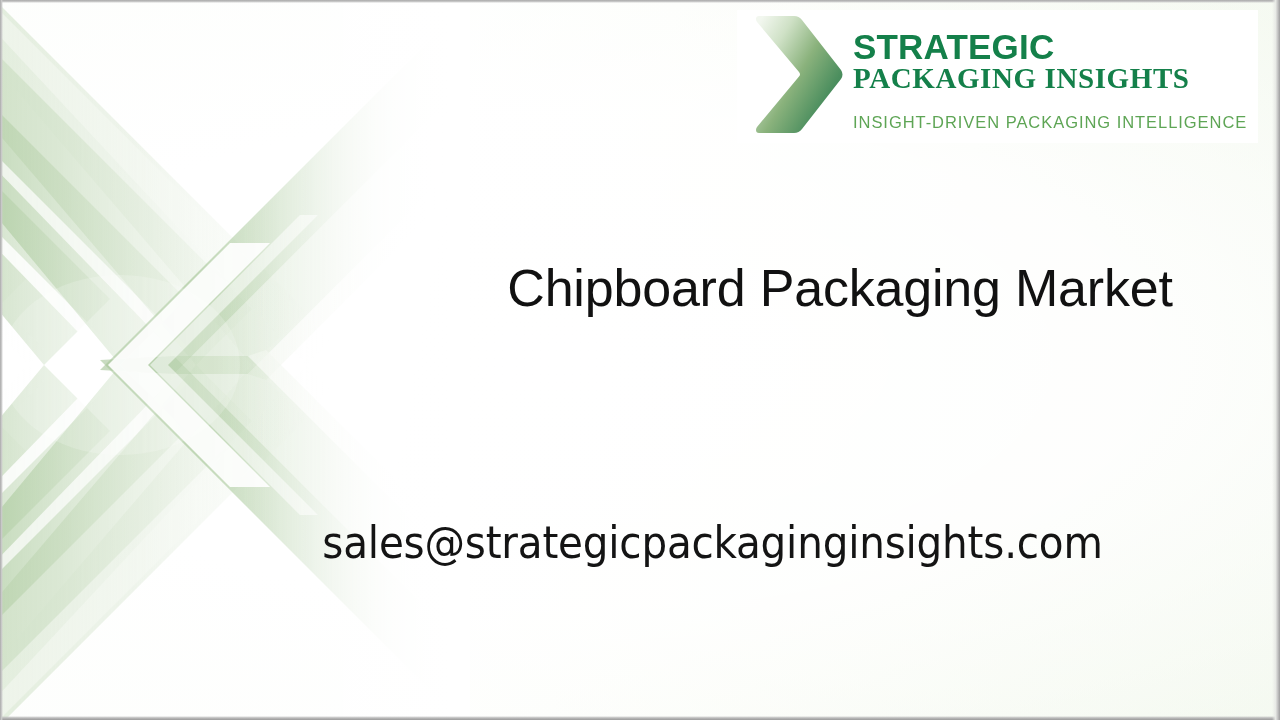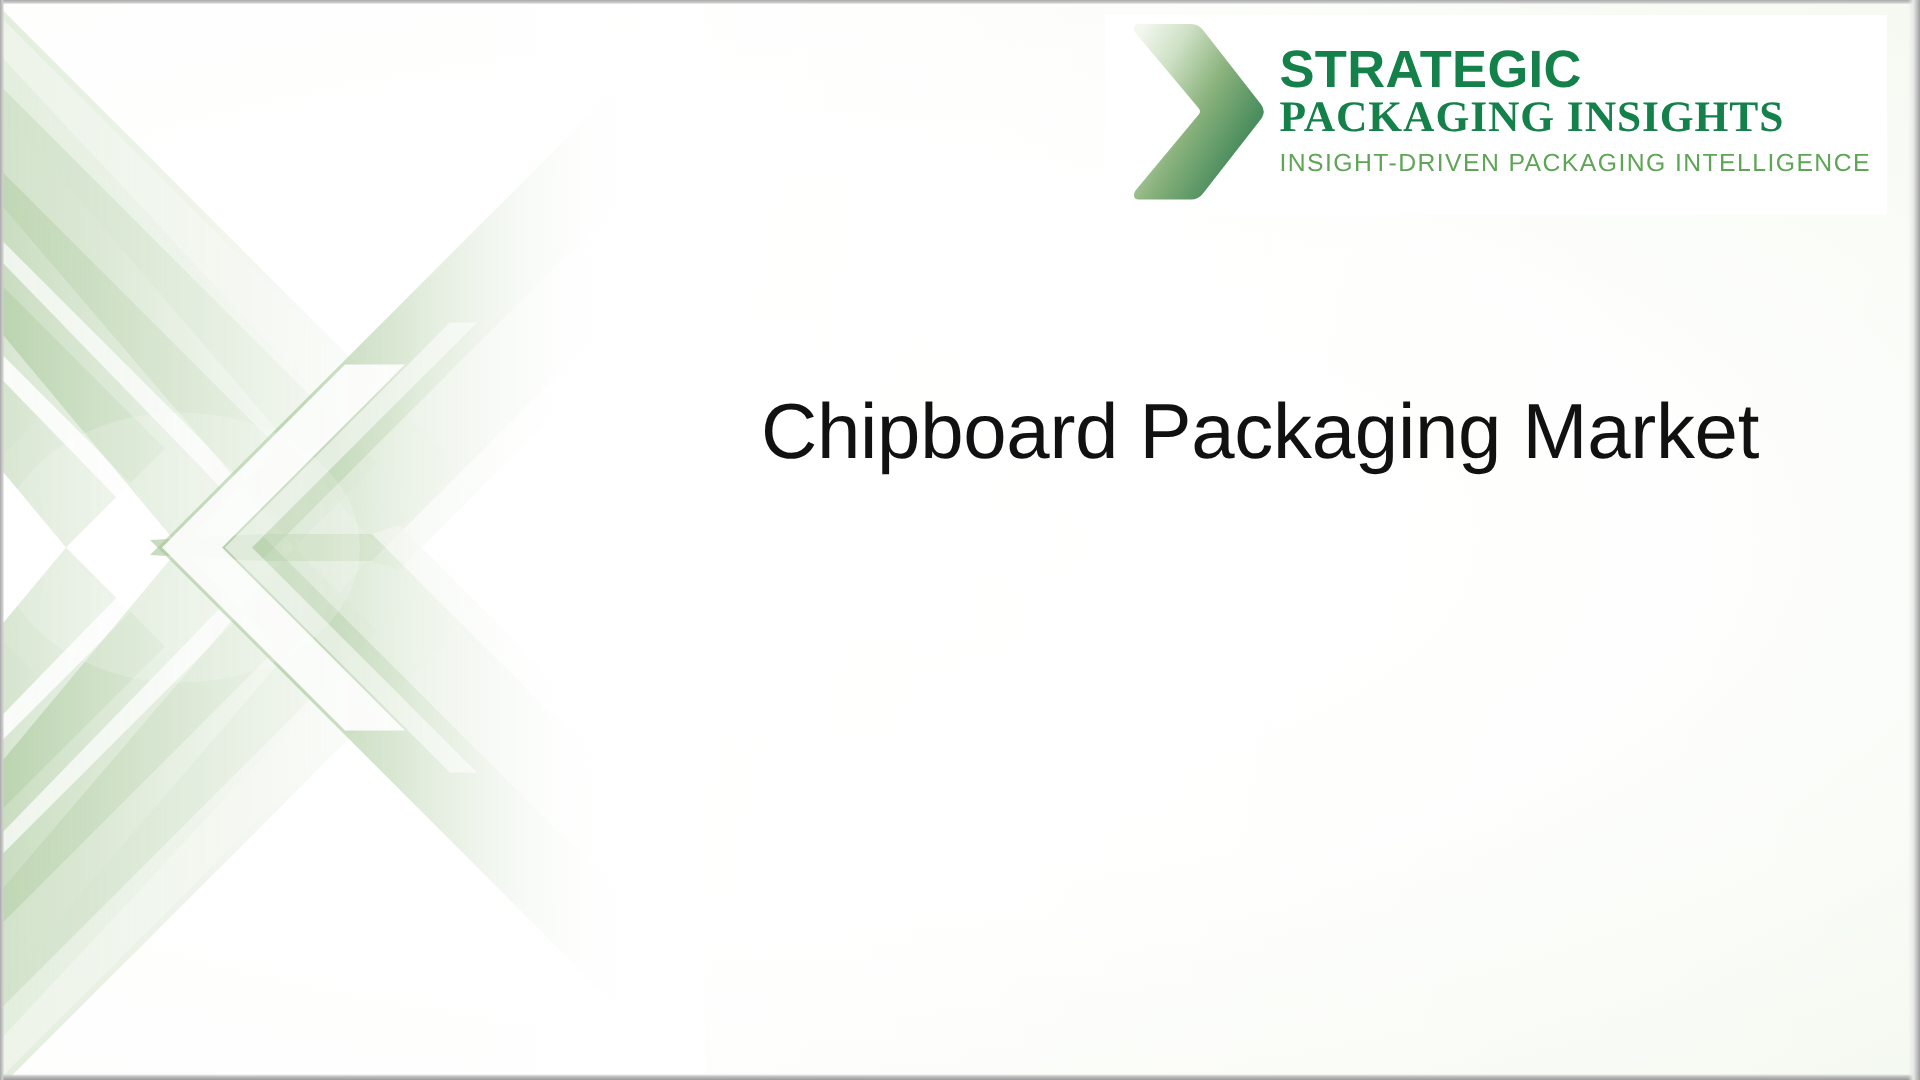--- a/index.html
+++ b/index.html
@@ -110,21 +110,21 @@
     letter-spacing: 0.2px;
     color: #14804a;
     white-space: nowrap;
   }
   .logo-line-2 {
     font-size: 29px;
     letter-spacing: 0.6px;
     font-family: Liberation Serif, serif;
   }
   .logo-tagline {
-    margin-top: 7px;
+    margin-top: 20px;
     font-family: "Liberation Sans", sans-serif;
     font-weight: 400;
     font-size: 16.5px;
     letter-spacing: 0.95px;
     color: #5ea555;
     white-space: nowrap;
   }
 
   
   .title-block {
@@ -328,19 +328,22 @@
       <div class="logo-line">STRATEGIC</div>
       <div class="logo-line logo-line-2">PACKAGING INSIGHTS</div>
       <div class="logo-tagline">INSIGHT-DRIVEN PACKAGING INTELLIGENCE</div>
     </div>
   </div>
 
   <div class="title-block">
     <h1 class="slide-title">Chipboard Packaging Market</h1>
   </div>
 
+  <div class="email-block">
+    <div class="slide-email">sales@strategicpackaginginsights.com</div>
+  </div>
 
   <div class="edge edge-top"></div>
   <div class="edge edge-bottom"></div>
   <div class="edge edge-left"></div>
   <div class="edge edge-right"></div>
 
 </div>
 
 </body></html>

